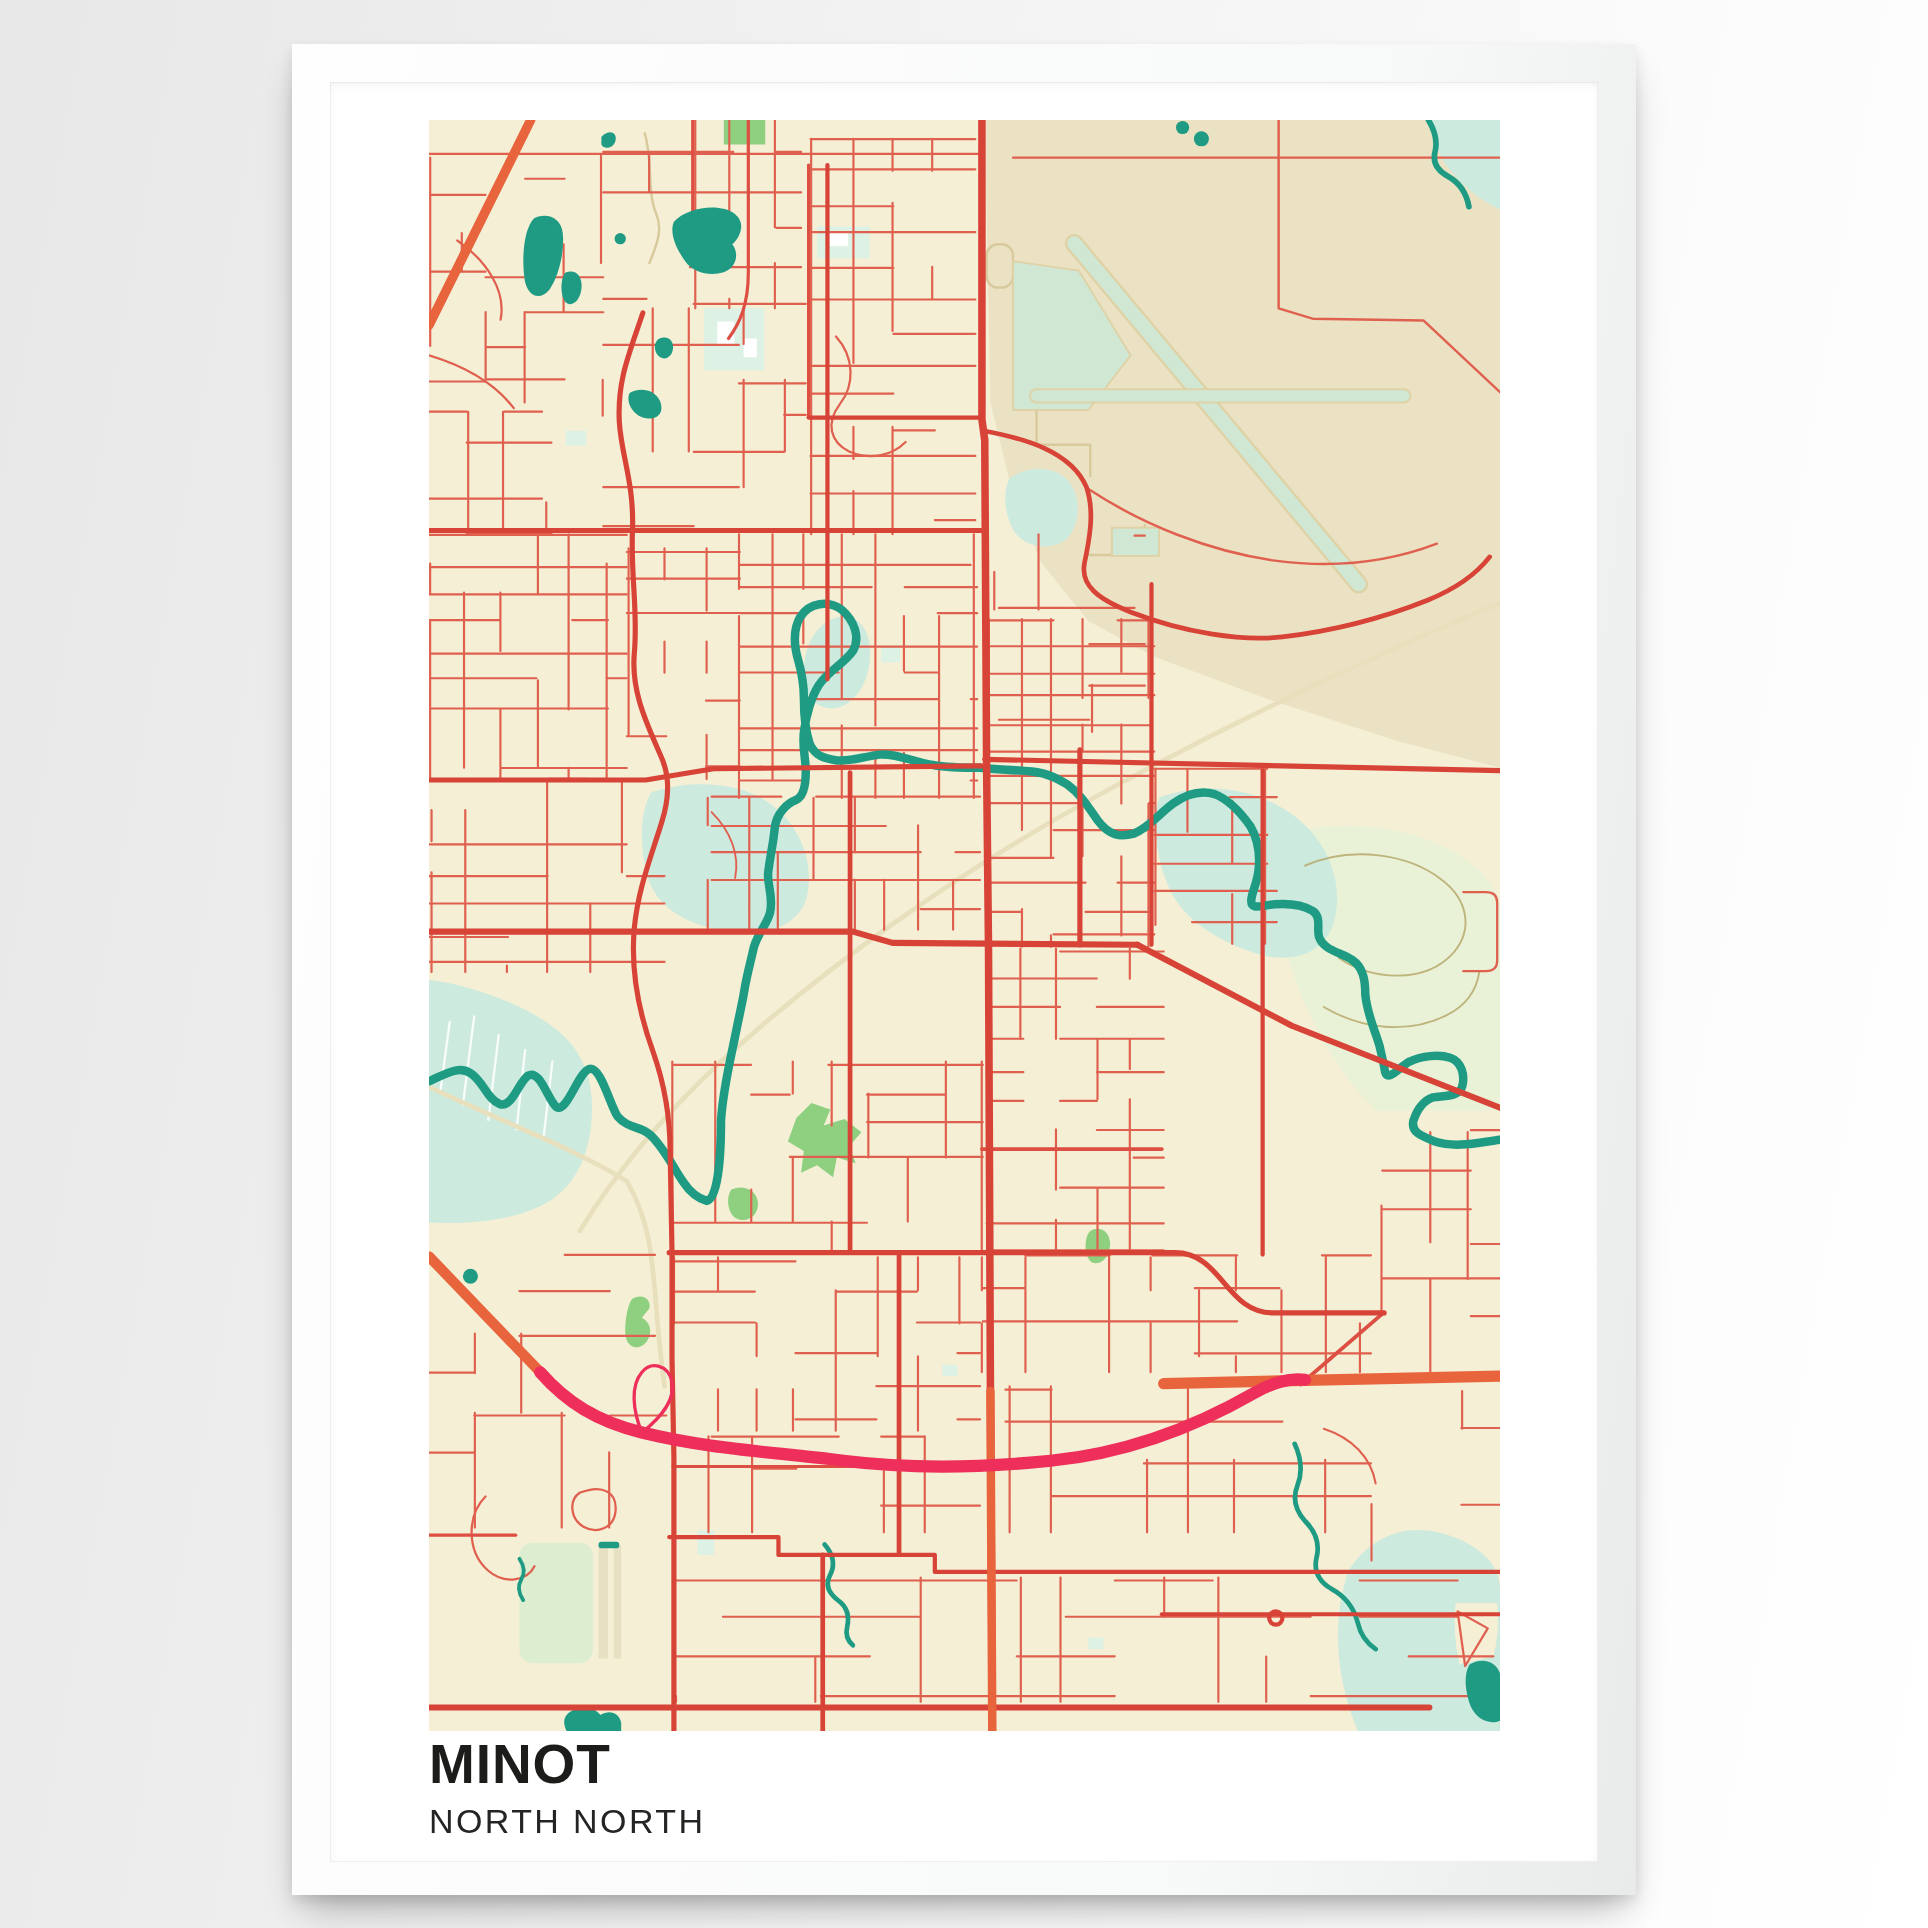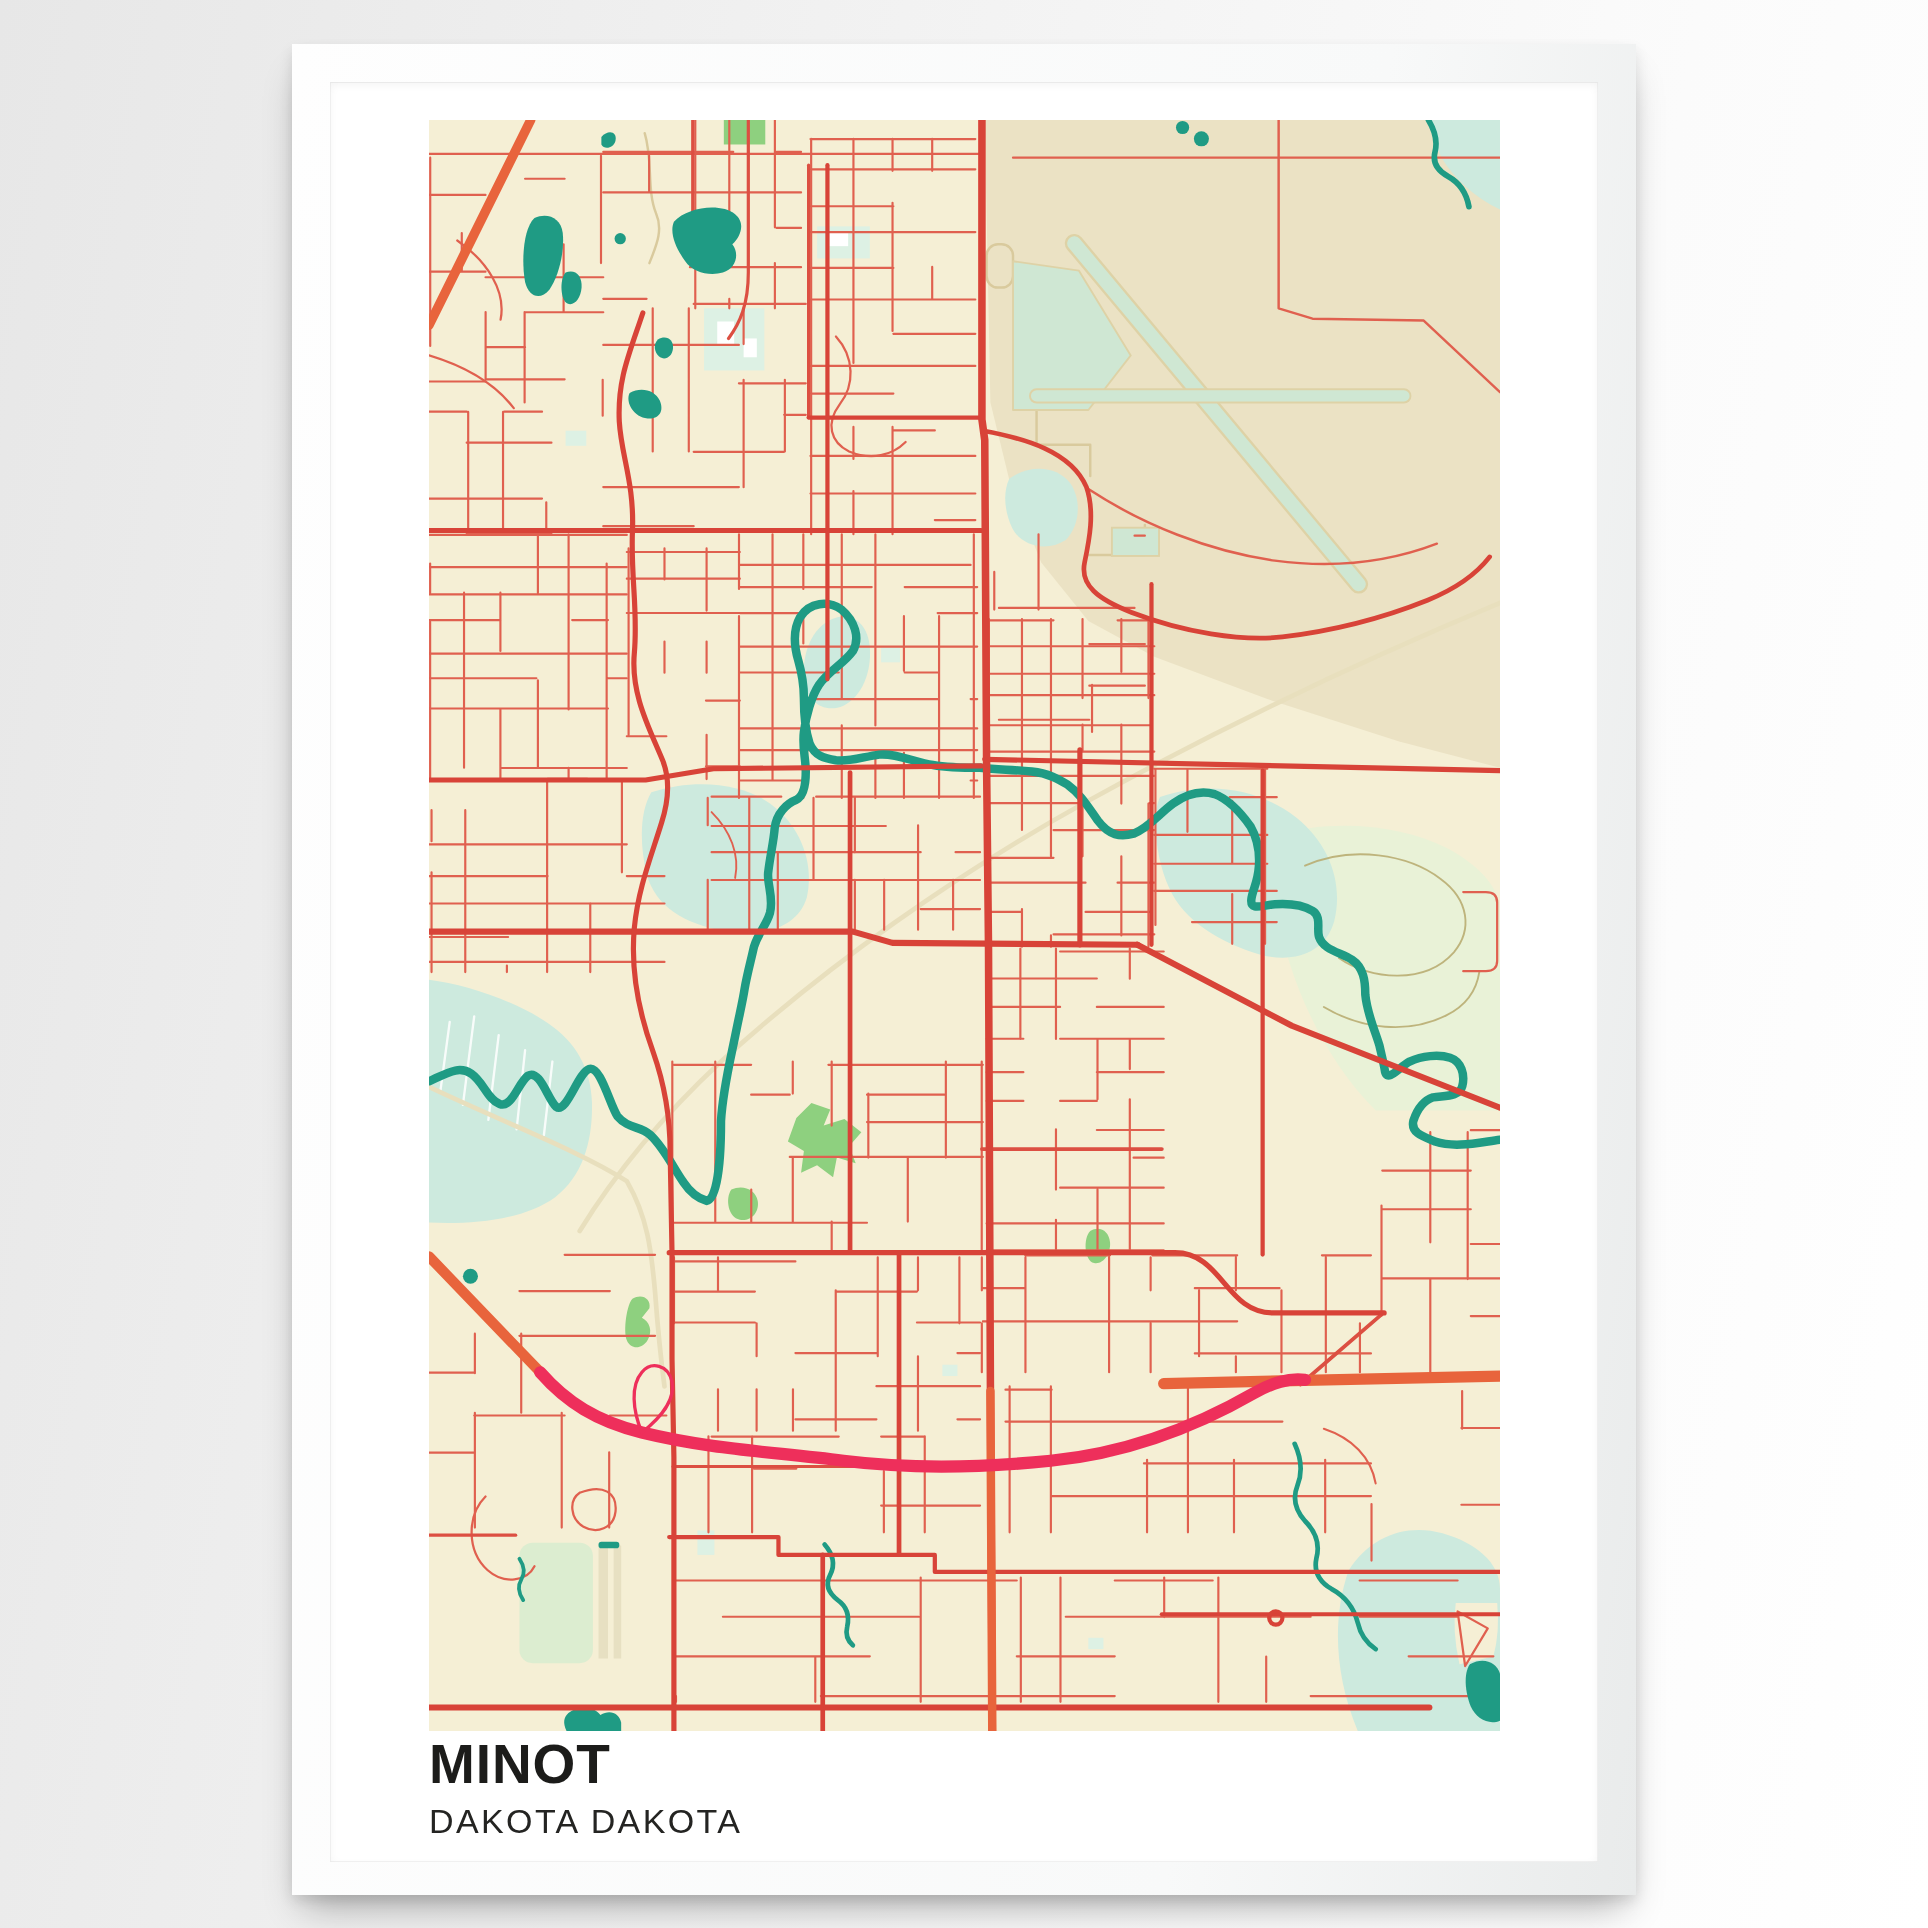--- a/index.html
+++ b/index.html
@@ -152,18 +152,18 @@
           <path d="M596,1350 L598,1711" fill="none" stroke="#e8643c" stroke-width="9" stroke-linecap="round" stroke-linejoin="round"></path>
           <path d="M108,0 L0,218" fill="none" stroke="#e8643c" stroke-width="10" stroke-linecap="round" stroke-linejoin="round"></path>
           <path d="M0,1207 L124,1336" fill="none" stroke="#e8643c" stroke-width="11" stroke-linecap="round" stroke-linejoin="round"></path>
           <path d="M780,1342 L1137,1334" fill="none" stroke="#e8643c" stroke-width="12" stroke-linecap="round" stroke-linejoin="round"></path>
           <path d="M118,1330 C146,1362 178,1382 226,1394 C300,1412 360,1414 440,1424 C520,1434 600,1430 660,1424 C740,1416 810,1390 876,1352 C896,1341 912,1336 930,1338" fill="none" stroke="#ee2f5b" stroke-width="13" stroke-linecap="round" stroke-linejoin="round"></path>
           <path d="M226,1394 C246,1378 262,1360 258,1340 C254,1322 236,1318 226,1330 C214,1344 216,1370 226,1394" fill="none" stroke="#ee2f5b" stroke-width="3.5" stroke-linecap="round" stroke-linejoin="round"></path>
           <circle cx="899" cy="1591" r="7" fill="none" stroke="#d84338" stroke-width="4.5"></circle>
         </svg>
       <div class="caption">
         <div class="city">MINOT</div>
-        <div class="state">DAKOTA DAKOTA</div>
+        <div class="state">NORTH NORTH</div>
       </div>
     </div>
   </div>
 </div>
 
 
 </body></html>

